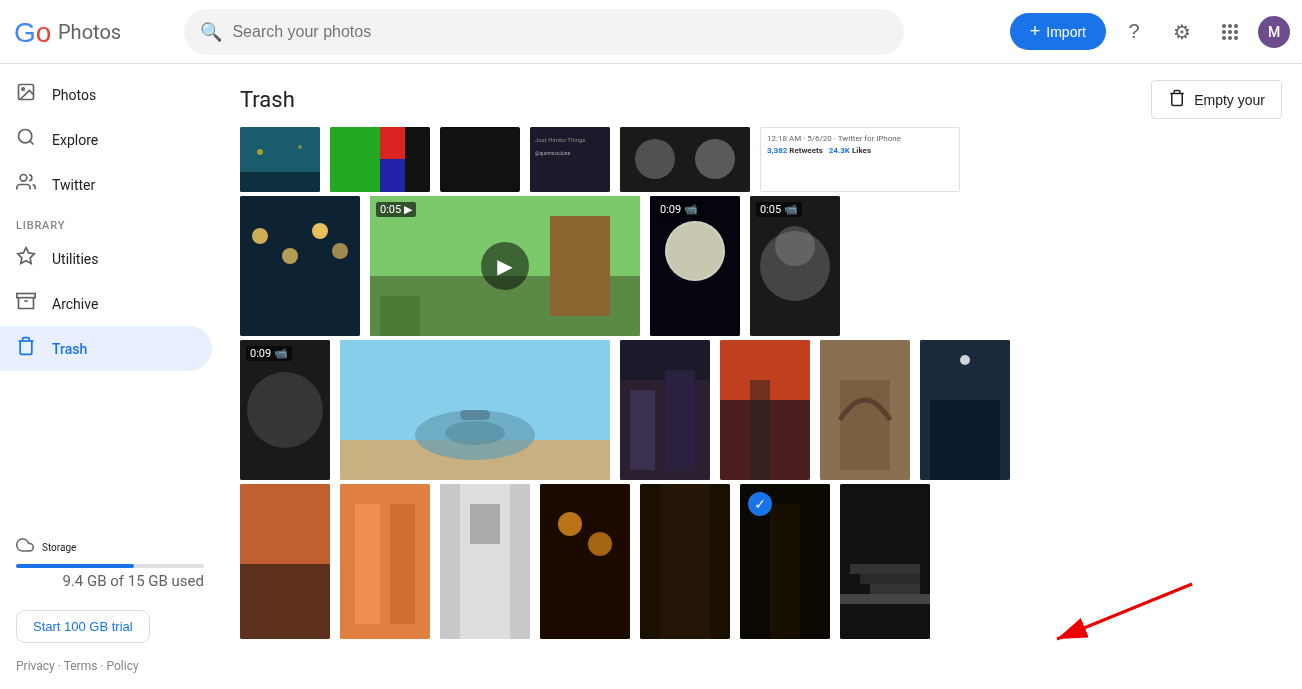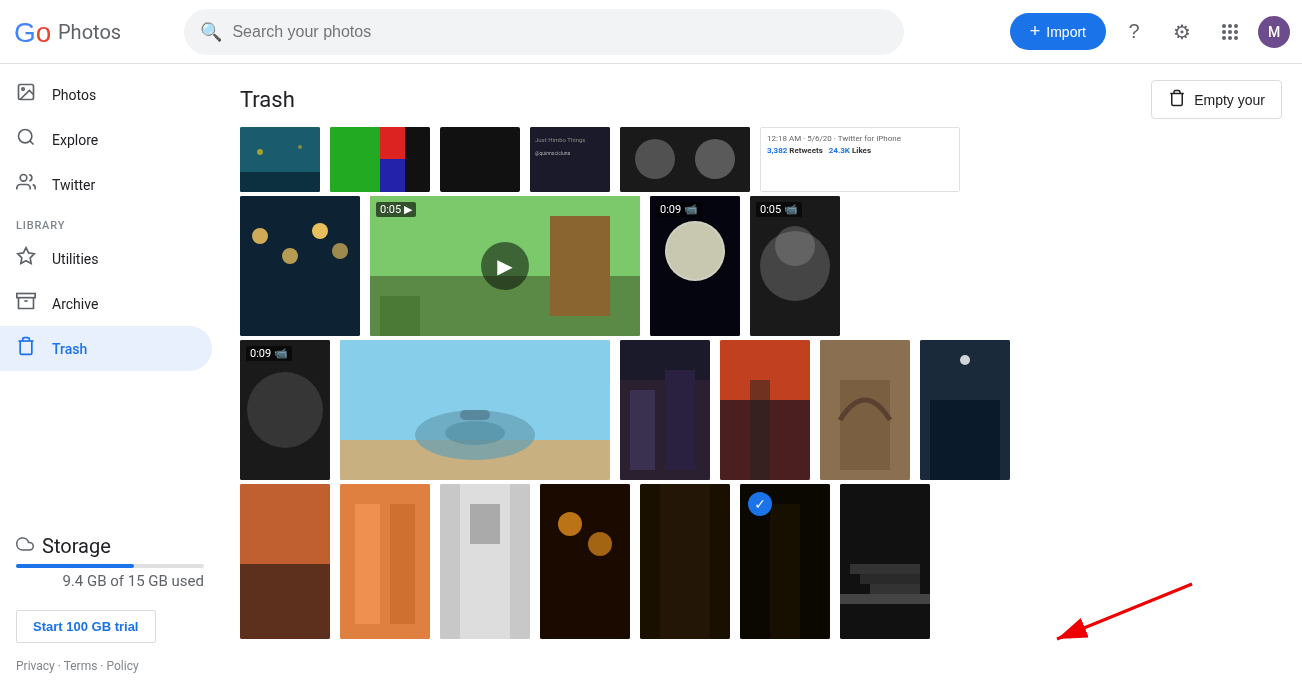--- a/index.html
+++ b/index.html
@@ -135,27 +135,26 @@
       text-transform: uppercase;
     }
     .storage-section { padding: 12px 16px; margin-top: auto; }
     .storage-bar-bg { height: 4px; background: #e0e0e0; border-radius: 2px; margin: 6px 0 4px; }
     .storage-bar-fill { height: 100%; background: #1a73e8; border-radius: 2px; }
     .storage-text { font-size: 15px; color: #5f6368; text-align: right; }
     .start-trial-btn {
       margin: 8px 16px;
       padding: 8px 16px;
       border: 1px solid #dadce0;
-      border-radius: 2px;
+      border-radius: 9px;
       background: #fff;
       font-size: 13px;
       color: #1a73e8;
       cursor: pointer;
       text-align: center;
-      font-weight: bold;
     }
     .sidebar-footer { padding: 8px 16px; font-size: 12px; color: #80868b; }
     .sidebar-footer a { color: #80868b; text-decoration: none; }
 
     
     .content {
       flex: 1;
       overflow-y: auto;
       padding: 0;
       position: relative;
@@ -398,21 +397,21 @@
     </div>
 
     <div style="margin-top:auto;">
       <div class="storage-section">
         <div style="display:flex;align-items:center;gap:8px;">
           <span style="color:#5f6368;">
             <svg width="18" height="18" viewBox="0 0 24 24" fill="none" stroke="#5f6368" stroke-width="2">
                 <path d="M18 10h-1.26A8 8 0 1 0 9 20h9a5 5 0 0 0 0-10z"></path>
               </svg>
           </span>
-          <span style="font-size:20px;color:#202124;">Storage</span>
+          <span style="font-size:10px;color:#202124;">Storage</span>
         </div>
         <div class="storage-bar-bg">
           <div class="storage-bar-fill" style="width:63%;"></div>
         </div>
         <div class="storage-text">9.4 GB of 15 GB used</div>
       </div>
       <button class="start-trial-btn">Start 100 GB trial</button>
       <div class="sidebar-footer">
         <a href="#">Privacy</a>
         <span> · </span>

